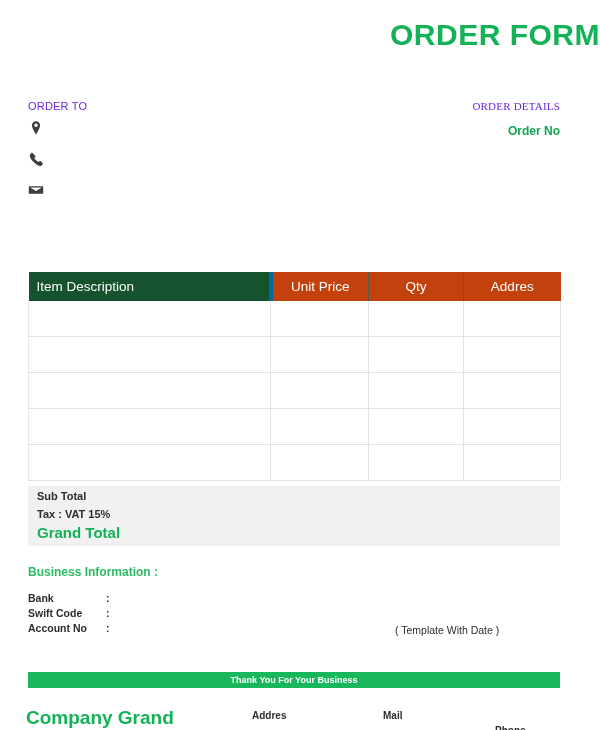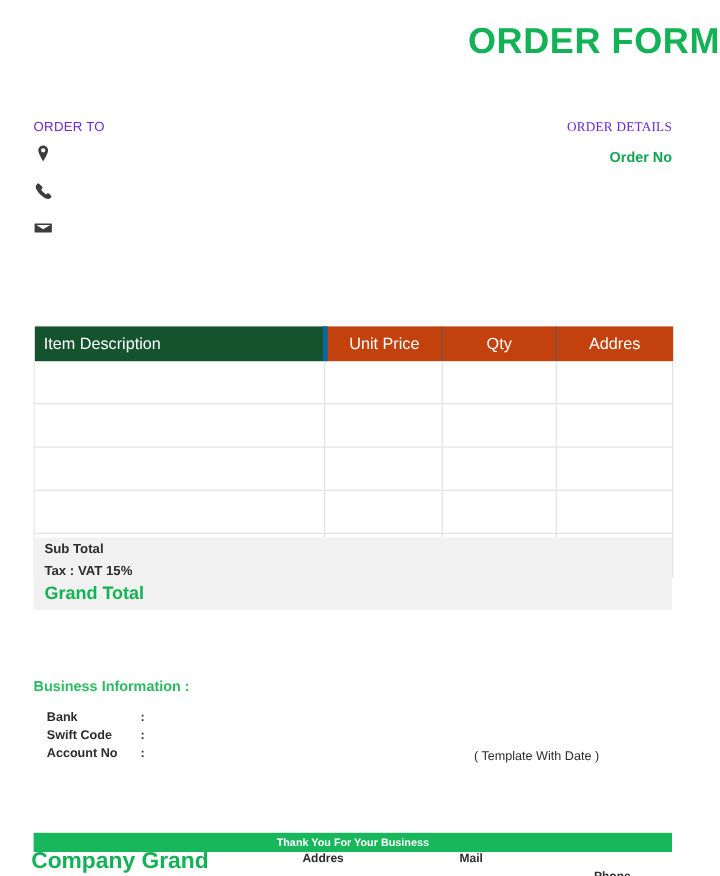--- a/index.html
+++ b/index.html
@@ -129,21 +129,21 @@
     font-size: 12px;
     color: #3b3b3b;
   }
   .items-table td.c-desc { border-left: 1px solid #e8e8e8; }
   .items-table td.c-num { text-align: center; }
 
   
   .totals {
     position: absolute;
     left: 28px;
-    top: 448px;
+    top: 486px;
     width: 532px;
     height: 60px;
     background: #f1f1f1;
   }
   .tot-row {
     position: absolute;
     left: 9px;
     font-size: 11px;
     font-weight: bold;
     color: #2d2d2d;
@@ -177,37 +177,37 @@
     color: #2cbb63;
     margin-bottom: 13px;
   }
   .pay-line {
     font-size: 10.5px;
     font-weight: bold;
     color: #2d2d2d;
     height: 15px;
     display: flex;
   }
-  .pay-label { width: 78px; flex: none; margin-left: 11px; }
+  .pay-label { width: 78px; flex: none; }
   .pay-colon { width: 14px; flex: none; }
   .pay-value { flex: 1; }
 
   .signature {
     position: absolute;
     left: 395px;
     top: 624px;
     font-size: 10.5px;
     color: #2d2d2d;
   }
 
   
   .thanks-bar {
     position: absolute;
     left: 28px;
-    top: 694px;
+    top: 672px;
     width: 532px;
     height: 16px;
     background: #18b75c;
     color: #ffffff;
     font-size: 9px;
     font-weight: bold;
     text-align: center;
     line-height: 16px;
   }
   .company-name {

